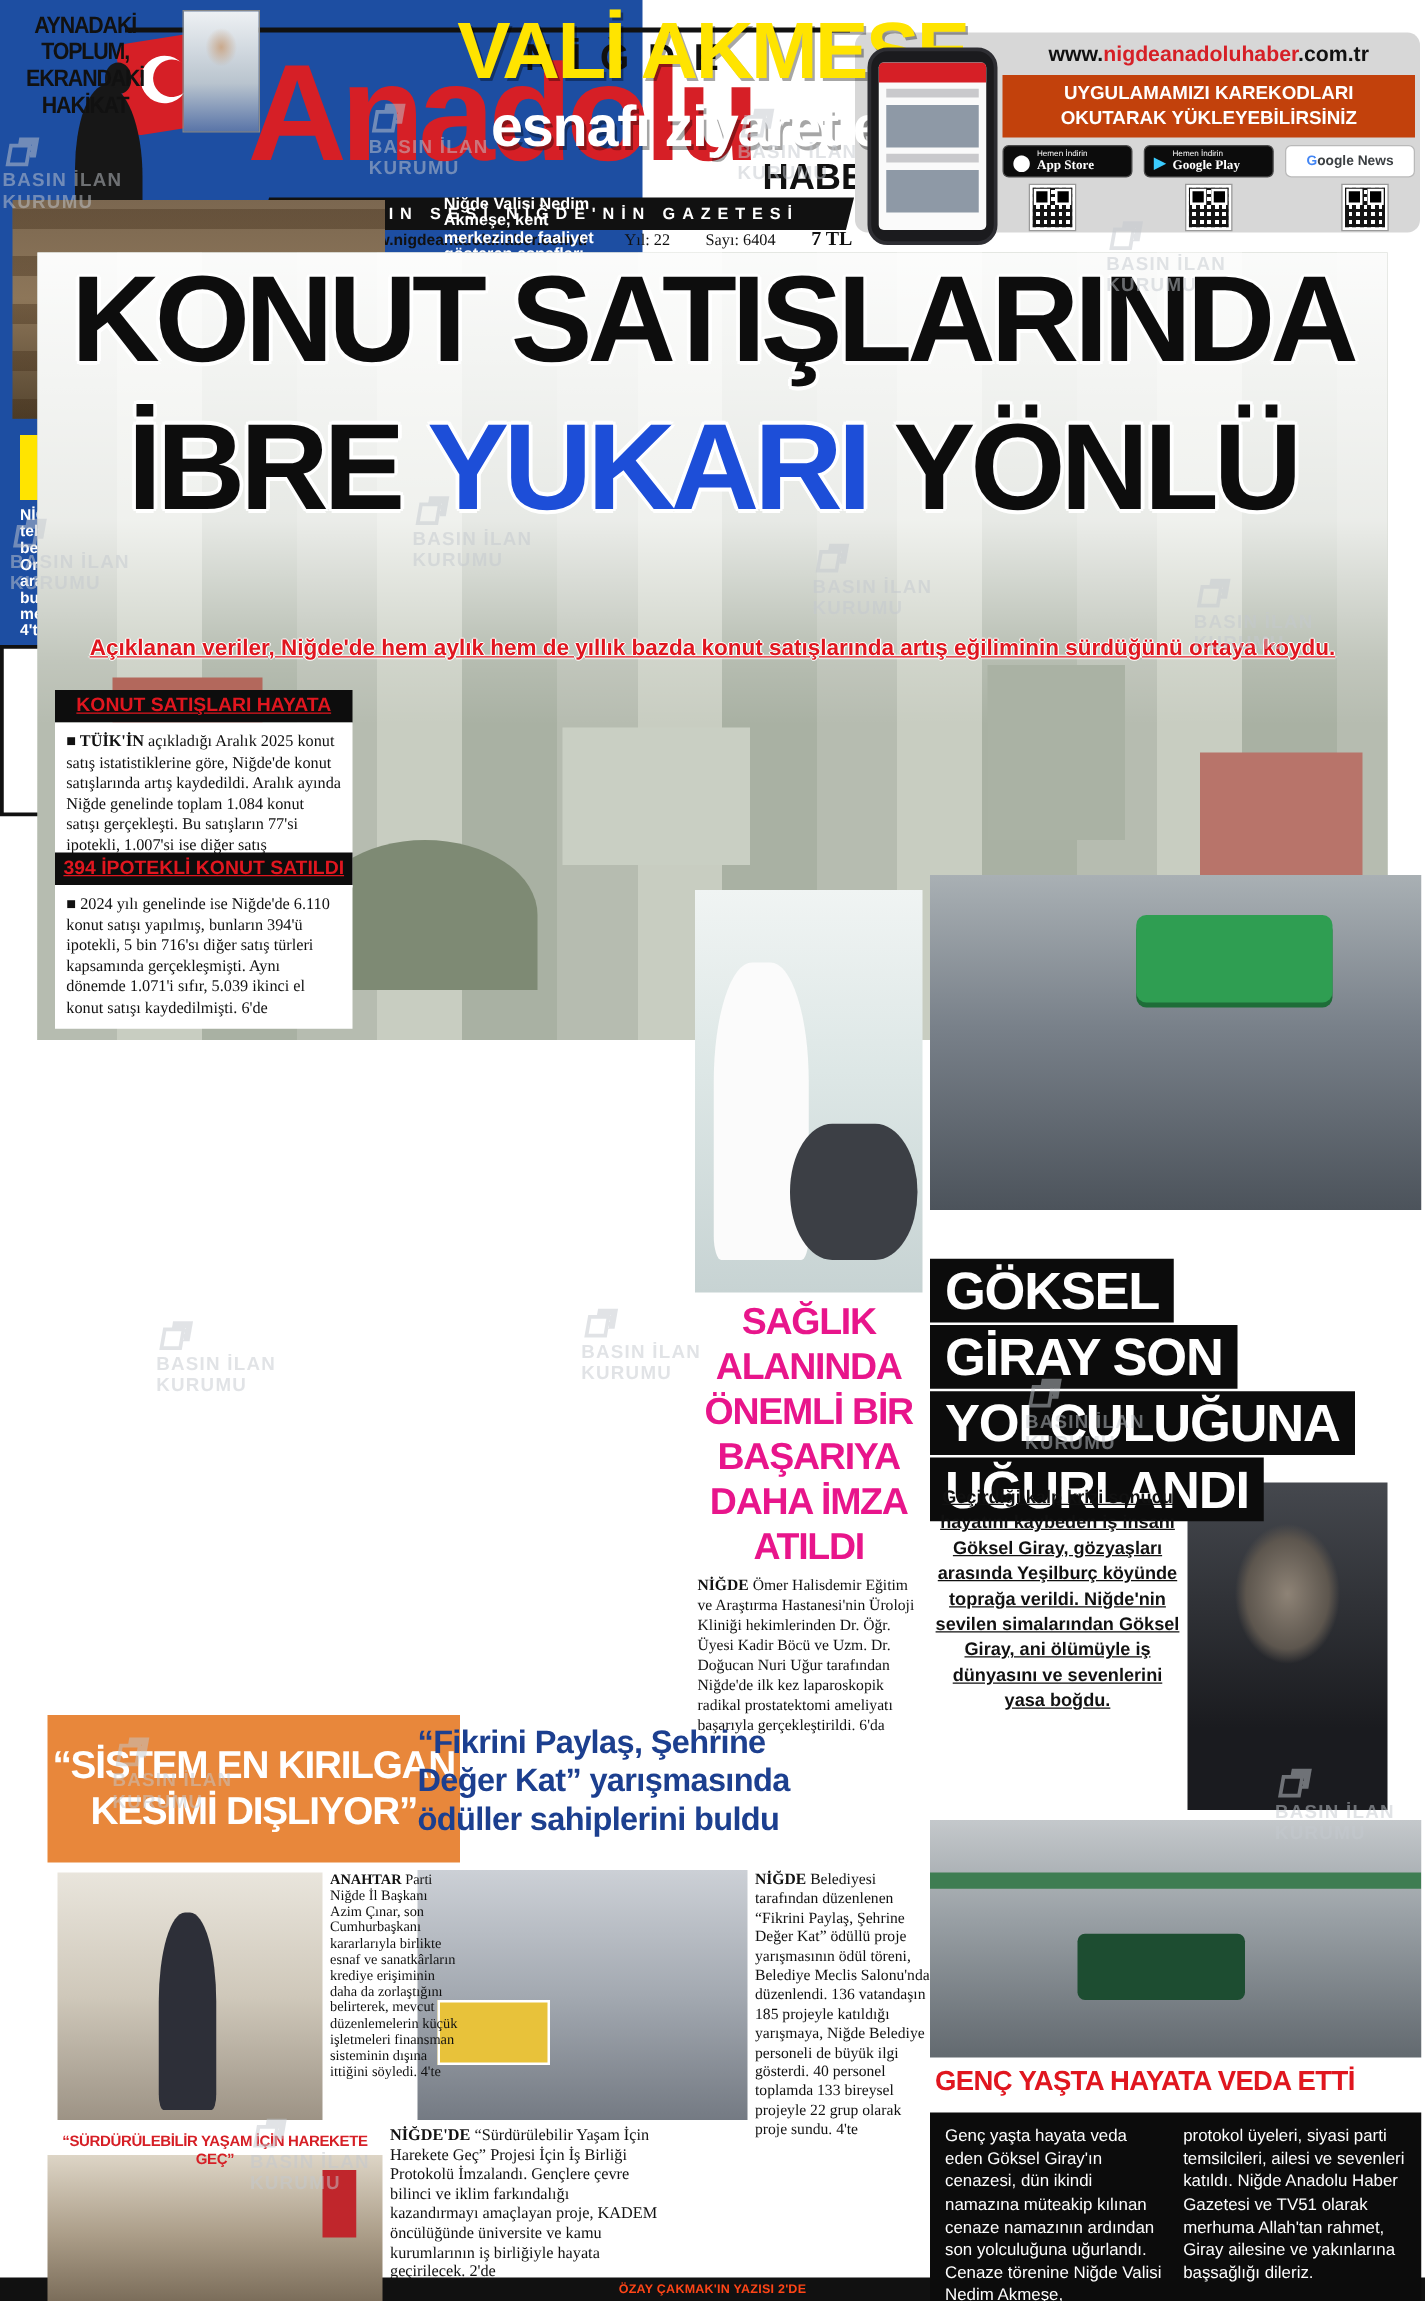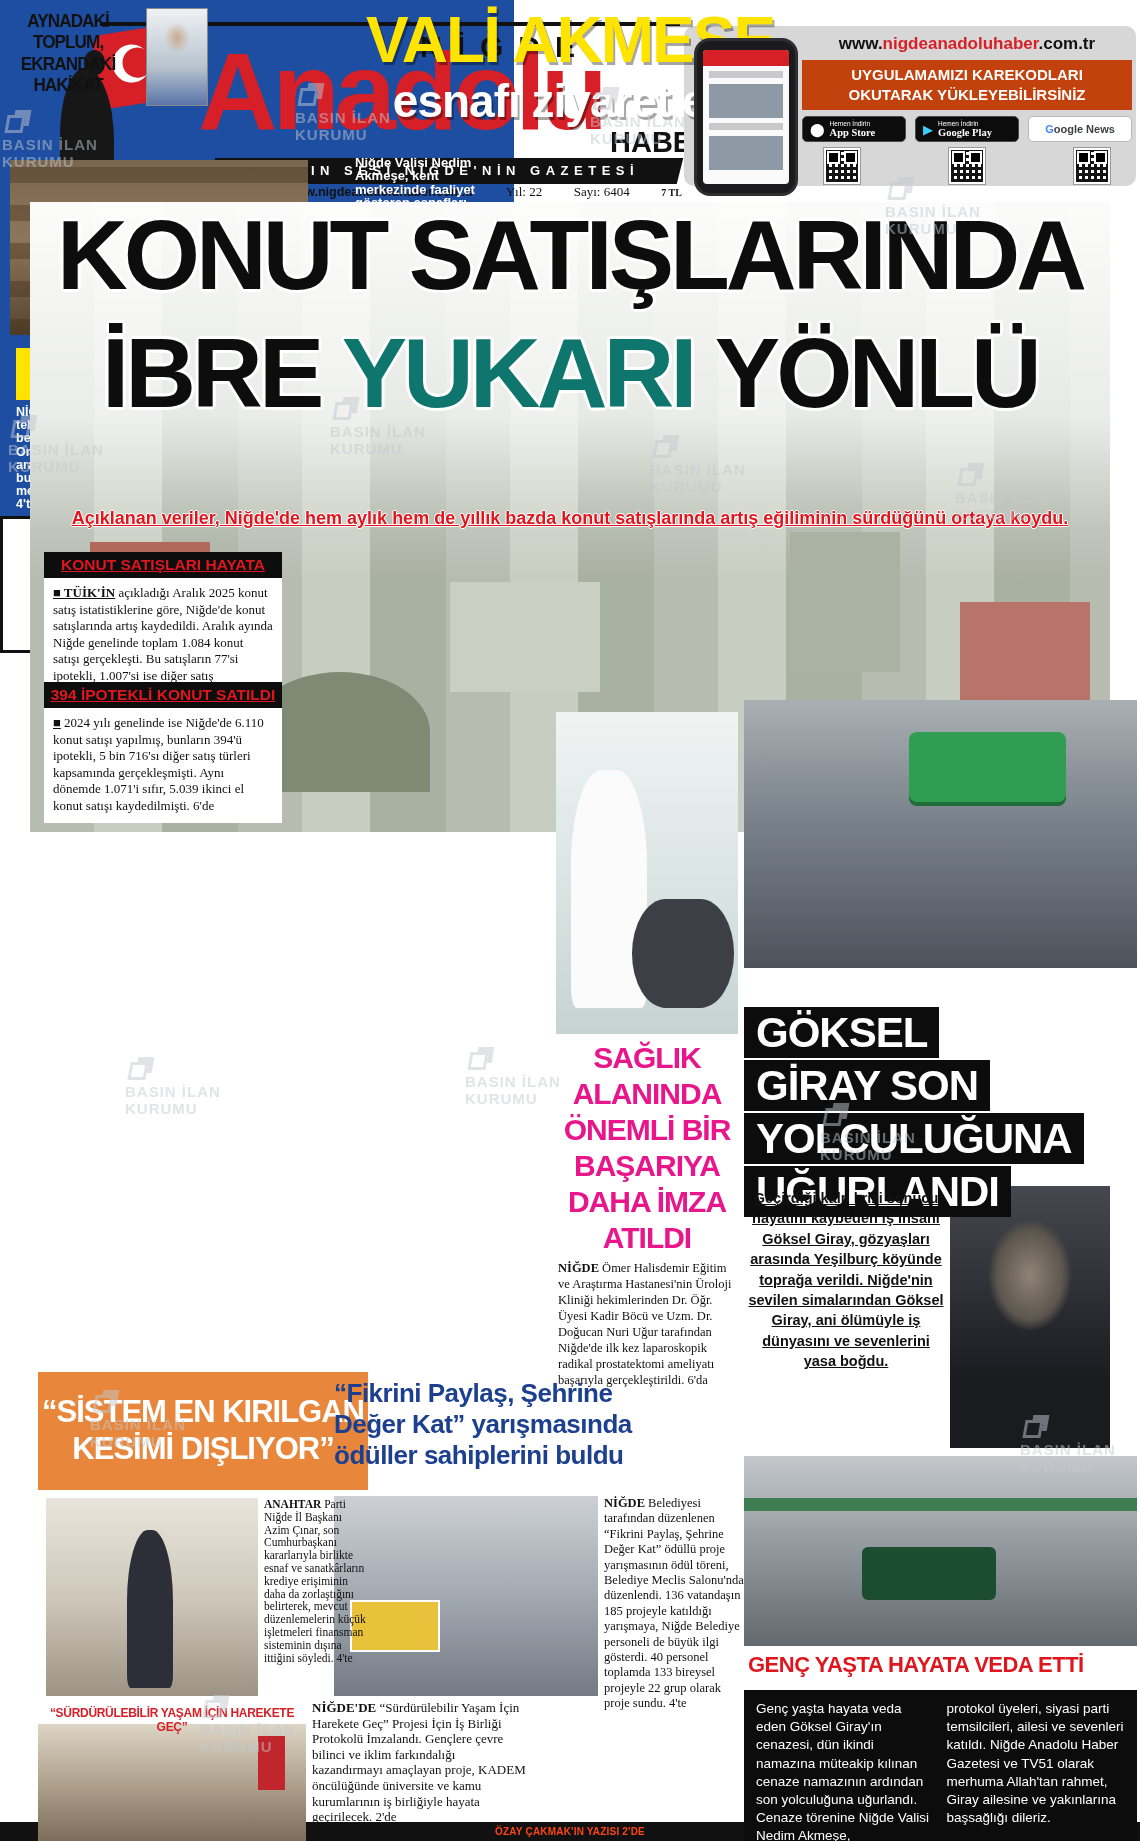--- a/index.html
+++ b/index.html
@@ -26,21 +26,21 @@
   .fig-head { position:absolute; left:42px; top:24px; width:21px; height:25px; background:#171717; border-radius:50% 50% 45% 45%; }
   .nigde-title { left:340px; top:30px; width:330px; text-align:center; font-weight:700; font-size:30px; letter-spacing:15px; color:#111; }
   .brand { left:198px; top:36px; font-weight:700; font-size:110px; line-height:1; letter-spacing:-5px; color:#d61f26; }
   .brand-haber { left:610px; top:126px; font-weight:700; font-size:29px; color:#111; }
   .tagline-bar { left:212px; top:158px; width:468px; height:26px; background:#111; transform:skewX(-14deg); }
   .tagline-bar span { display:block; transform:skewX(14deg); color:#fff; font-weight:700; font-size:13px;
                       letter-spacing:5.5px; text-align:center; line-height:26px; }
   .dateline { left:126px; top:184px; width:556px; height:16px; display:flex; justify-content:space-between; align-items:center;
               font-family:"Liberation Serif", serif; font-size:13px; color:#111; }
   .dateline .site { font-weight:700; font-family:"Liberation Sans", sans-serif; font-size:12.5px; }
-  .dateline .price { font-weight:700; font-size:10px; }
+  .dateline .price { font-weight:700; font-size:16px; }
 
   
   .promo { left:684px; top:26px; width:452px; height:160px; background:#d7d7d7; border-radius:10px; }
   .phone { position:absolute; left:10px; top:12px; width:104px; height:158px; background:#1b1b1e; border-radius:16px;
            border:3px solid #2e2e33; z-index:2; }
   .phone .scr { position:absolute; left:6px; top:9px; width:86px; height:134px; background:#fafafa; border-radius:4px; overflow:hidden; }
   .phone .bar { height:16px; background:#d61f26; }
   .phone .ln { height:7px; margin:5px 6px 0; background:#c9c9cc; }
   .phone .pic { height:34px; margin:6px 6px 0; background:#8e99a6; }
   .promo-url { position:absolute; left:120px; top:8px; width:326px; text-align:center; font-weight:700; font-size:17px; color:#111; }
@@ -105,31 +105,31 @@
   .redflag { position:absolute; right:8%; top:10%; width:10%; height:46%; background:#c0262c; }
   .photo-columnist { position:absolute; left:146px; top:8px; width:62px; height:98px;
     background:radial-gradient(ellipse 18px 22px at 50% 30%, #caa98c 0%, rgba(0,0,0,0) 70%),
                linear-gradient(180deg,#eef1f4 0%,#b9c4ce 60%,#5a75a8 100%); border:1px solid #888; }
 
   
   .hl { left:30px; width:1080px; text-align:center; font-weight:700; letter-spacing:-4px; font-size:98px; line-height:1;
         color:#0d0d0d; z-index:3;
         text-shadow:3px 0 0 #fff,-3px 0 0 #fff,0 3px 0 #fff,0 -3px 0 #fff,2px 2px 0 #fff,-2px -2px 0 #fff,2px -2px 0 #fff,-2px 2px 0 #fff; }
   .hl1 { top:206px; } .hl2 { top:324px; }
-  .hl .red { color:#0f766e; }
+  .hl .red { color:#1d4ed8; }
   .deck { left:40px; width:1060px; text-align:center; font-weight:700; z-index:3; text-decoration:underline;
           text-shadow:1px 0 0 #fff,-1px 0 0 #fff,0 1px 0 #fff,0 -1px 0 #fff; }
   .deck1 { top:478px; font-size:18.5px; color:#111; }
   .deck2 { top:508px; font-size:18px; color:#e0161f; left:55px; width:1030px; }
   .news-box { left:44px; width:238px; z-index:3; }
   .news-box .tt { background:#0d0d0d; color:#e0161f; font-weight:700; font-size:15.5px; text-align:center;
                   padding:4px 2px; text-decoration:underline; }
   .news-box .bd { background:#fff; padding:7px 9px 9px; font-family:"Liberation Serif", serif; font-size:13px;
                   line-height:16.5px; color:#111; }
-  .news-box .bd b { font-family:"Liberation Serif", serif;text-decoration:underline; }
+  .news-box .bd b { font-family:"Liberation Serif", serif; }
   .nb1 { top:552px; } .nb2 { top:682px; }
 
   
   .valibox { left:38px; top:832px; width:514px; height:516px; background:#1d4ea2; z-index:3; }
   .vali-t1 { position:absolute; left:0; top:8px; width:100%; text-align:center; color:#ffe400; font-weight:700;
              font-size:64px; letter-spacing:-2px; line-height:1; text-shadow:2px 3px 0 rgba(0,0,0,.35); }
   .vali-t2 { position:absolute; left:0; top:78px; width:100%; text-align:center; color:#fff; font-weight:700;
              font-size:46px; letter-spacing:-1px; line-height:1; text-shadow:2px 3px 0 rgba(0,0,0,.35); }
   .vali-body { position:absolute; left:355px; top:156px; width:150px; color:#fff; font-weight:700; font-size:13px; line-height:13.4px; }
   .anlamli-tt { position:absolute; left:16px; top:348px; width:181px; height:52px; background:#ffe400; color:#111;

